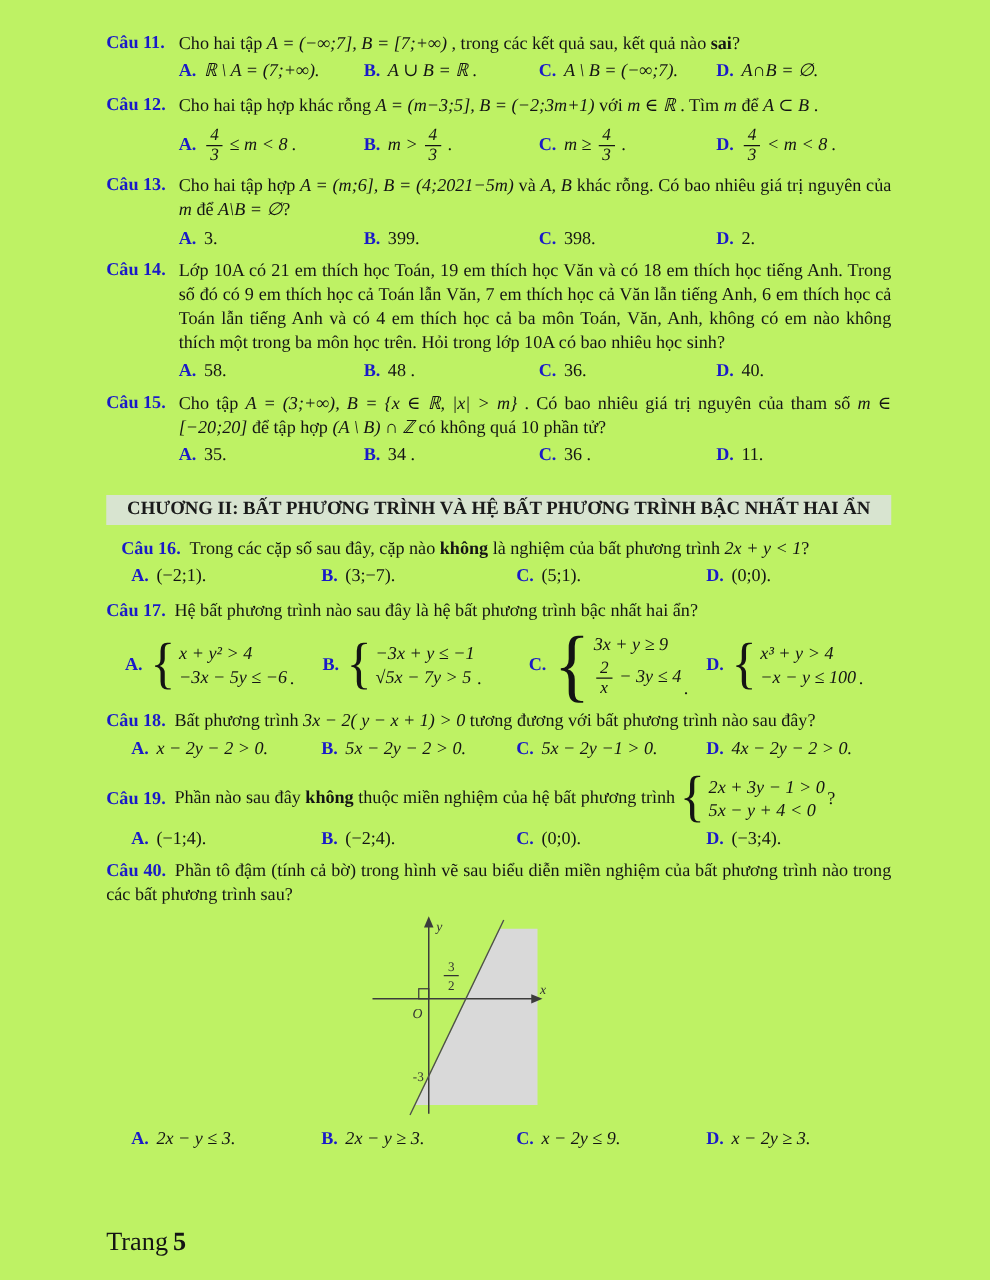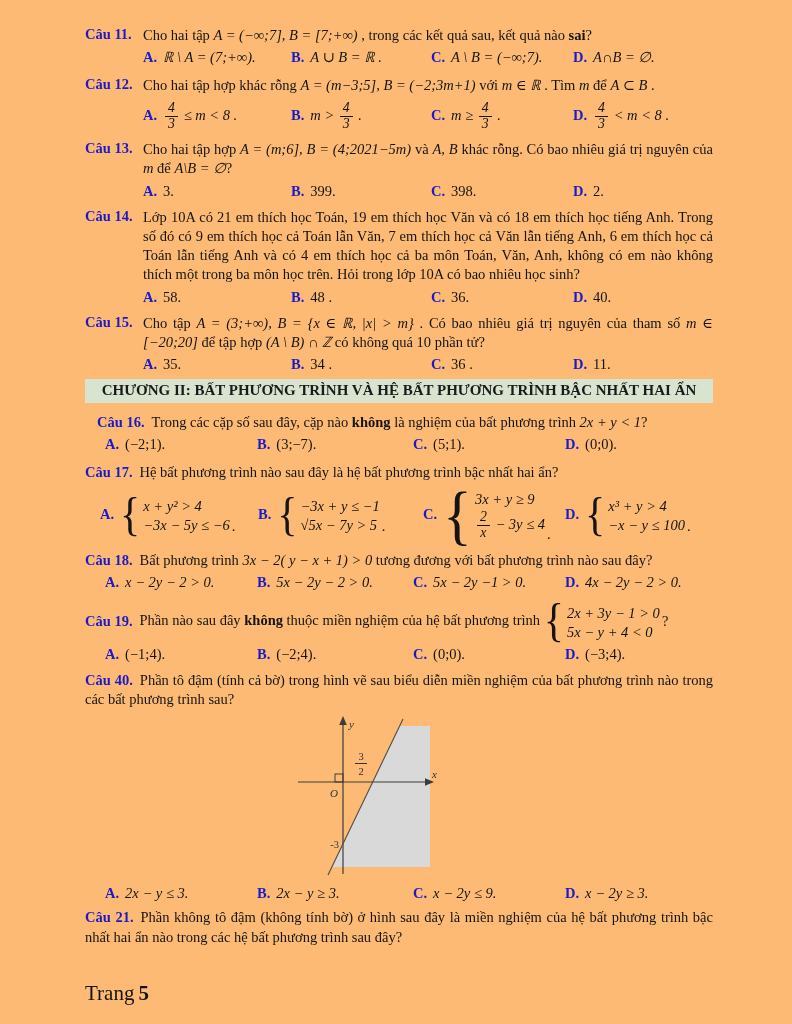--- a/index.html
+++ b/index.html
@@ -1,17 +1,17 @@
 <!DOCTYPE html>
 <html><head>
 <meta charset="utf-8">
 <style>
   html,body{margin:0;padding:0;}
   .page{
-    position:relative; width:792px; height:1024px; background:#fdba74;
+    position:relative; width:792px; height:1024px; background:#bef264;
     font-family:"Liberation Serif","DejaVu Serif",serif;
     font-size:14.5px; color:#141414; overflow:hidden;
   }
   .content{position:absolute; left:85px; top:26px; width:628px;}
   
   .q{display:flex; margin-bottom:8px;}
   .q .ql{flex:0 0 58px; font-weight:bold; color:#1a1ac8; white-space:nowrap;}
   .q .qb{flex:1; min-width:0;}
   .qt{margin:0; line-height:1.33; text-align:justify;}
   
@@ -111,21 +111,21 @@
       <p class="qt">Lớp 10A có 21 em thích học Toán, 19 em thích học Văn và có 18 em thích học tiếng Anh. Trong số đó có 9 em thích học cả Toán lẫn Văn, 7 em thích học cả Văn lẫn tiếng Anh, 6 em thích học cả Toán lẫn tiếng Anh và có 4 em thích học cả ba môn Toán, Văn, Anh, không có em nào không thích một trong ba môn học trên. Hỏi trong lớp 10A có bao nhiêu học sinh?</p>
       <div class="ansrow">
         <span class="ans"><b class="al">A.</b><span>58.</span></span>
         <span class="ans"><b class="al">B.</b><span>48 .</span></span>
         <span class="ans"><b class="al">C.</b><span>36.</span></span>
         <span class="ans"><b class="al">D.</b><span>40.</span></span>
       </div>
     </div>
   </div>
 
-  <div class="q" style="margin-bottom:5px;justify-content:flex-end;">
+  <div class="q" style="margin-bottom:22px;justify-content:flex-end;">
     <b class="ql">Câu 15.</b>
     <div class="qb">
       <p class="qt"><span>Cho tập </span><i class="m">A = (3;+∞), B = {x ∈ ℝ, |x| &gt; m}</i><span> . Có bao nhiêu giá trị nguyên của tham số </span><i class="m">m ∈ [−20;20]</i><span> để tập hợp </span><i class="m">(A \ B) ∩ ℤ</i><span> có không quá 10 phần tử?</span></p>
       <div class="ansrow">
         <span class="ans"><b class="al">A.</b><span>35.</span></span>
         <span class="ans"><b class="al">B.</b><span>34 .</span></span>
         <span class="ans"><b class="al">C.</b><span>36 .</span></span>
         <span class="ans"><b class="al">D.</b><span>11.</span></span>
       </div>
     </div>
@@ -231,20 +231,17 @@
       </svg>
     </div>
     <div class="ansrow g2">
       <span class="ans"><b class="al">A.</b><i class="m">2x − y ≤ 3.</i></span>
       <span class="ans"><b class="al">B.</b><i class="m">2x − y ≥ 3.</i></span>
       <span class="ans"><b class="al">C.</b><i class="m">x − 2y ≤ 9.</i></span>
       <span class="ans"><b class="al">D.</b><i class="m">x − 2y ≥ 3.</i></span>
     </div>
   </div>
 
-  <div>
-    <p class="qp"><b class="ql">Câu 21.</b><span>Phần không tô đậm (không tính bờ) ở hình sau đây là miền nghiệm của hệ bất phương trình bậc nhất hai ẩn nào trong các hệ bất phương trình sau đây?</span></p>
-  </div>
 
 </div>
 
 <div class="footer"><span>Trang</span><b>5</b></div>
 </div>
 
 </body></html>

